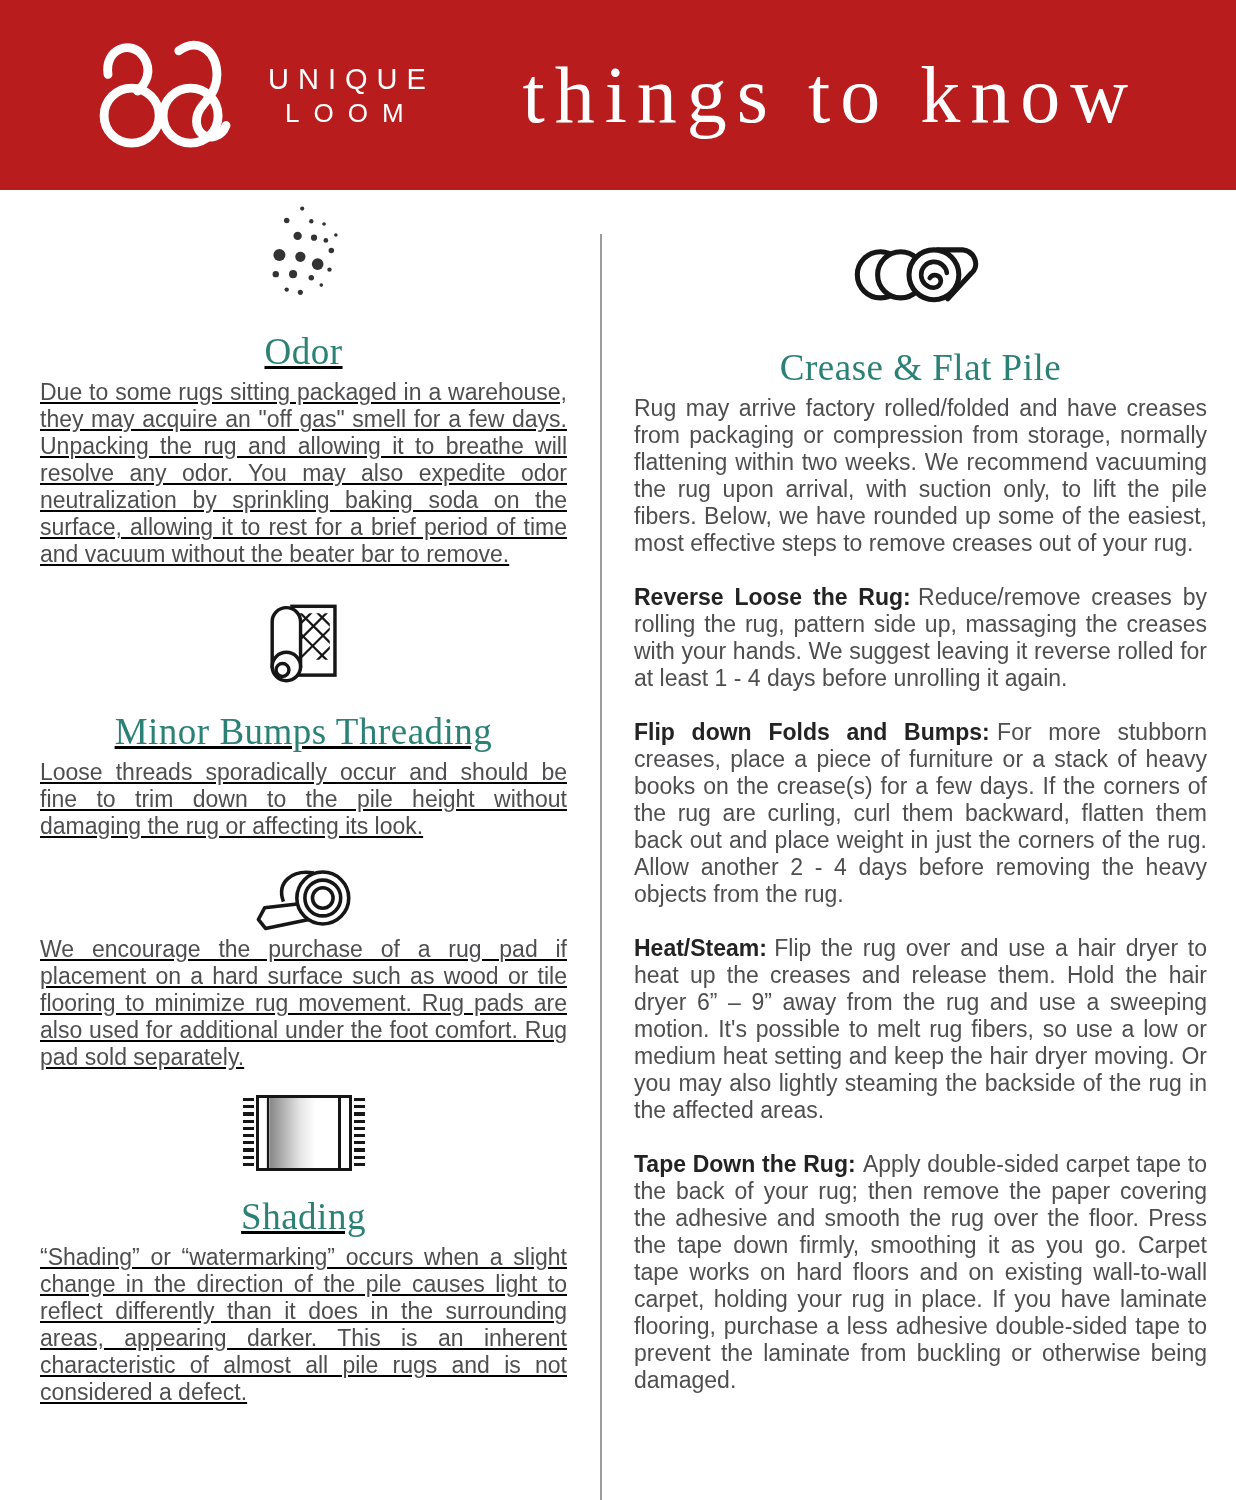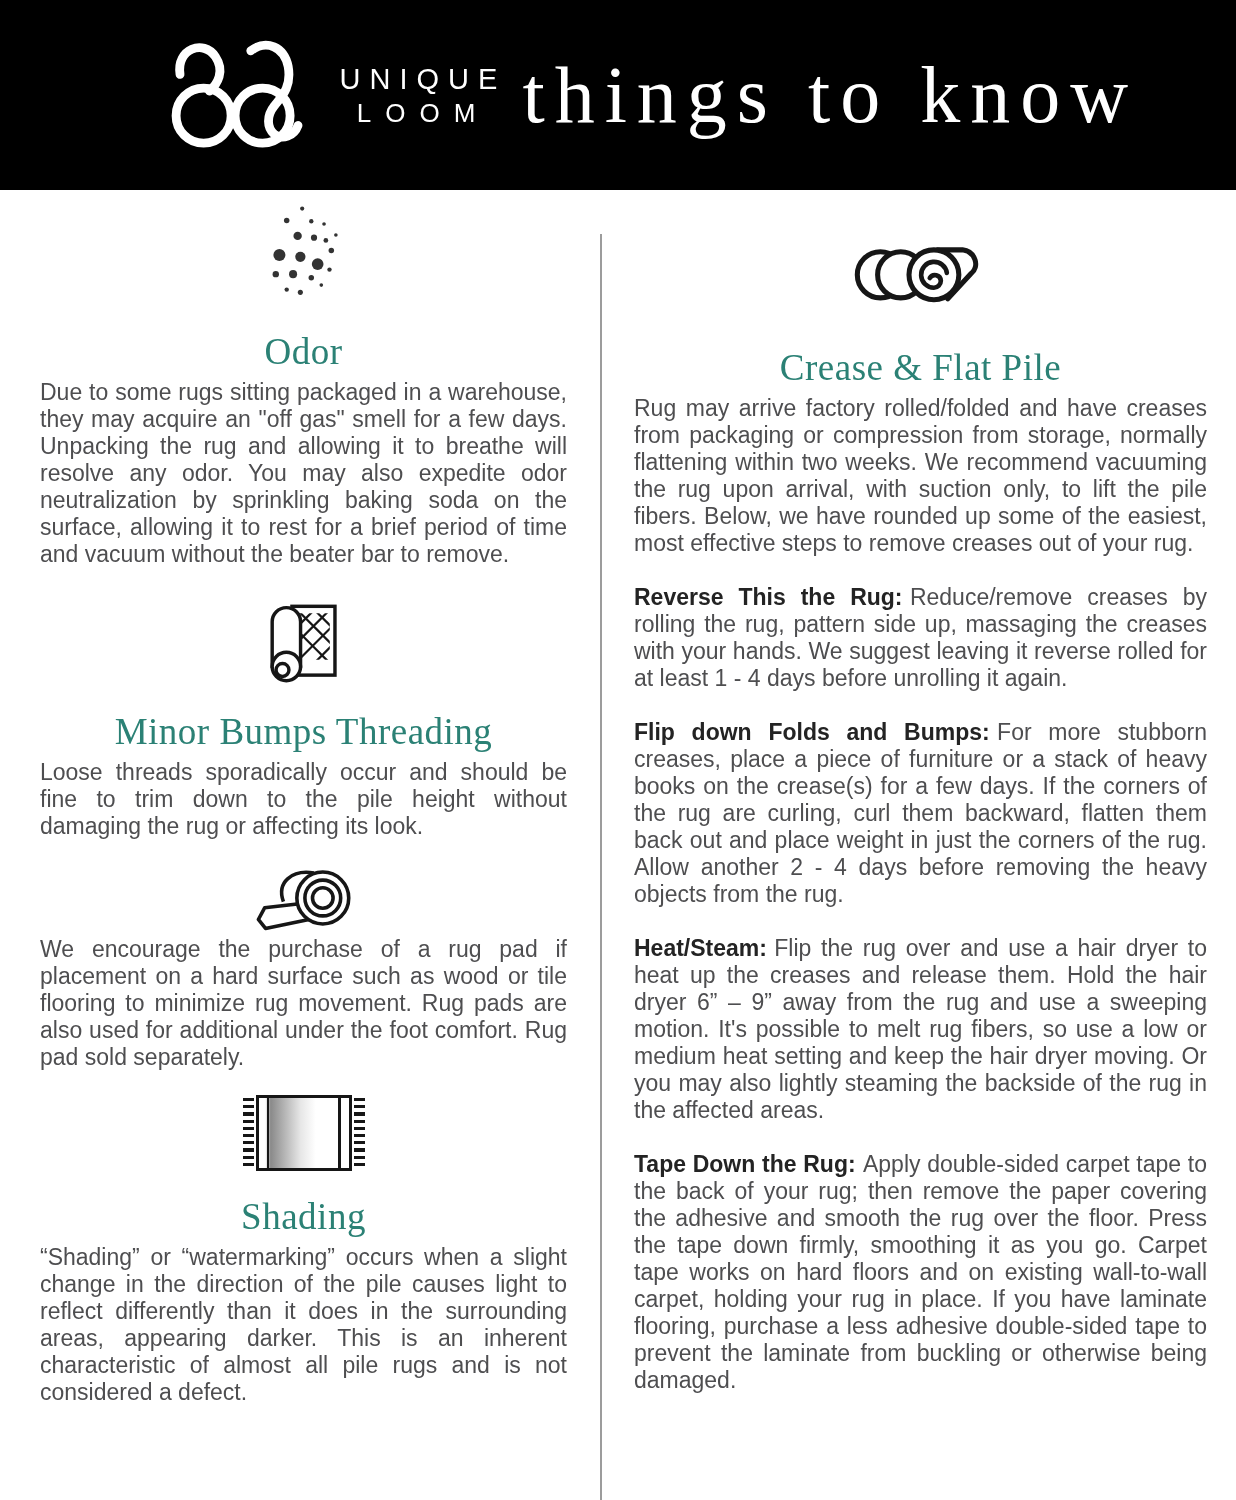--- a/index.html
+++ b/index.html
@@ -6,24 +6,24 @@
   .page{
     position:relative;
     width:1236px;height:1500px;
     overflow:hidden;
     background:#ffffff;
     font-family:"Liberation Sans","DejaVu Sans",sans-serif;
   }
   
   .banner{
     height:190px;
-    background:#000000;
+    background:#b91c1c;
     display:flex;
     align-items:center;
-    justify-content:flex-end;
+    justify-content:space-between;
     padding:0 82px 0 92px;
     box-sizing:border-box;
   }
   .brand{display:flex;align-items:center;}
   .logo-svg{display:block;}
   .brand-text{margin-left:26px;color:#ffffff;}
   .brand-line1{
     font-size:29px;letter-spacing:9px;font-weight:400;
     text-align:center;line-height:1.25;
   }
@@ -68,21 +68,21 @@
     text-align:center;
     margin:20px 0 6px 0;
   }
   .body-text{
     color:#4E4E50;
     font-size:23px;
     line-height:27px;
     text-align:justify;
     margin:0;
   }
-  .info{margin-top:24px;}
+  .info{margin-top:24px;text-decoration:underline;}
   .info.first{margin-top:14px;}
   .col.right .icon-wrap{margin-top:46px;}
   .col.right h2{margin-top:34px;}
   .step{margin-top:27px;}
   .step-label{
     font-weight:700;
     color:#232323;
     margin-right:0.32em;
   }
   
@@ -223,21 +223,21 @@
           <circle cx="52" cy="42" r="25"></circle>
           <path d="M92 15 L119 15 C133 17 138 33 128 41 L103 68 Z"></path>
           <circle cx="88" cy="42" r="27"></circle>
           <path fill="none" stroke-width="5" d="M102 40 a14 14 0 1 0 -14 16 a7.5 7.5 0 0 0 7.5 -7.5 a6.5 6.5 0 0 0 -12 -3"></path>
         </svg>
       </div>
       <h2>Crease &amp; Flat Pile</h2>
       <p class="body-text">Rug may arrive factory rolled/folded and have creases from packaging or compression from storage, normally flattening within two weeks. We recommend vacuuming the rug upon arrival, with suction only, to lift the pile fibers. Below, we have rounded up some of the easiest, most effective steps to remove creases out of your rug.</p>
 
       <p class="body-text step">
-        <span class="step-label">Reverse This the Rug:</span><span>Reduce/remove creases by rolling the rug, pattern side up, massaging the creases with your hands. We suggest leaving it reverse rolled for at least 1 - 4 days before unrolling it again.</span>
+        <span class="step-label">Reverse Loose the Rug:</span><span>Reduce/remove creases by rolling the rug, pattern side up, massaging the creases with your hands. We suggest leaving it reverse rolled for at least 1 - 4 days before unrolling it again.</span>
       </p>
       <p class="body-text step">
         <span class="step-label">Flip down Folds and Bumps:</span><span>For more stubborn creases, place a piece of furniture or a stack of heavy books on the crease(s) for a few days. If the corners of the rug are curling, curl them backward, flatten them back out and place weight in just the corners of the rug. Allow another 2 - 4 days before removing the heavy objects from the rug.</span>
       </p>
       <p class="body-text step">
         <span class="step-label">Heat/Steam:</span><span>Flip the rug over and use a hair dryer to heat up the creases and release them. Hold the hair dryer 6” – 9” away from the rug and use a sweeping motion. It's possible to melt rug fibers, so use a low or medium heat setting and keep the hair dryer moving. Or you may also lightly steaming the backside of the rug in the affected areas.</span>
       </p>
       <p class="body-text step">
         <span class="step-label">Tape Down the Rug:</span><span>Apply double-sided carpet tape to the back of your rug; then remove the paper covering the adhesive and smooth the rug over the floor. Press the tape down firmly, smoothing it as you go. Carpet tape works on hard floors and on existing wall-to-wall carpet, holding your rug in place. If you have laminate flooring, purchase a less adhesive double-sided tape to prevent the laminate from buckling or otherwise being damaged.</span>
       </p>

